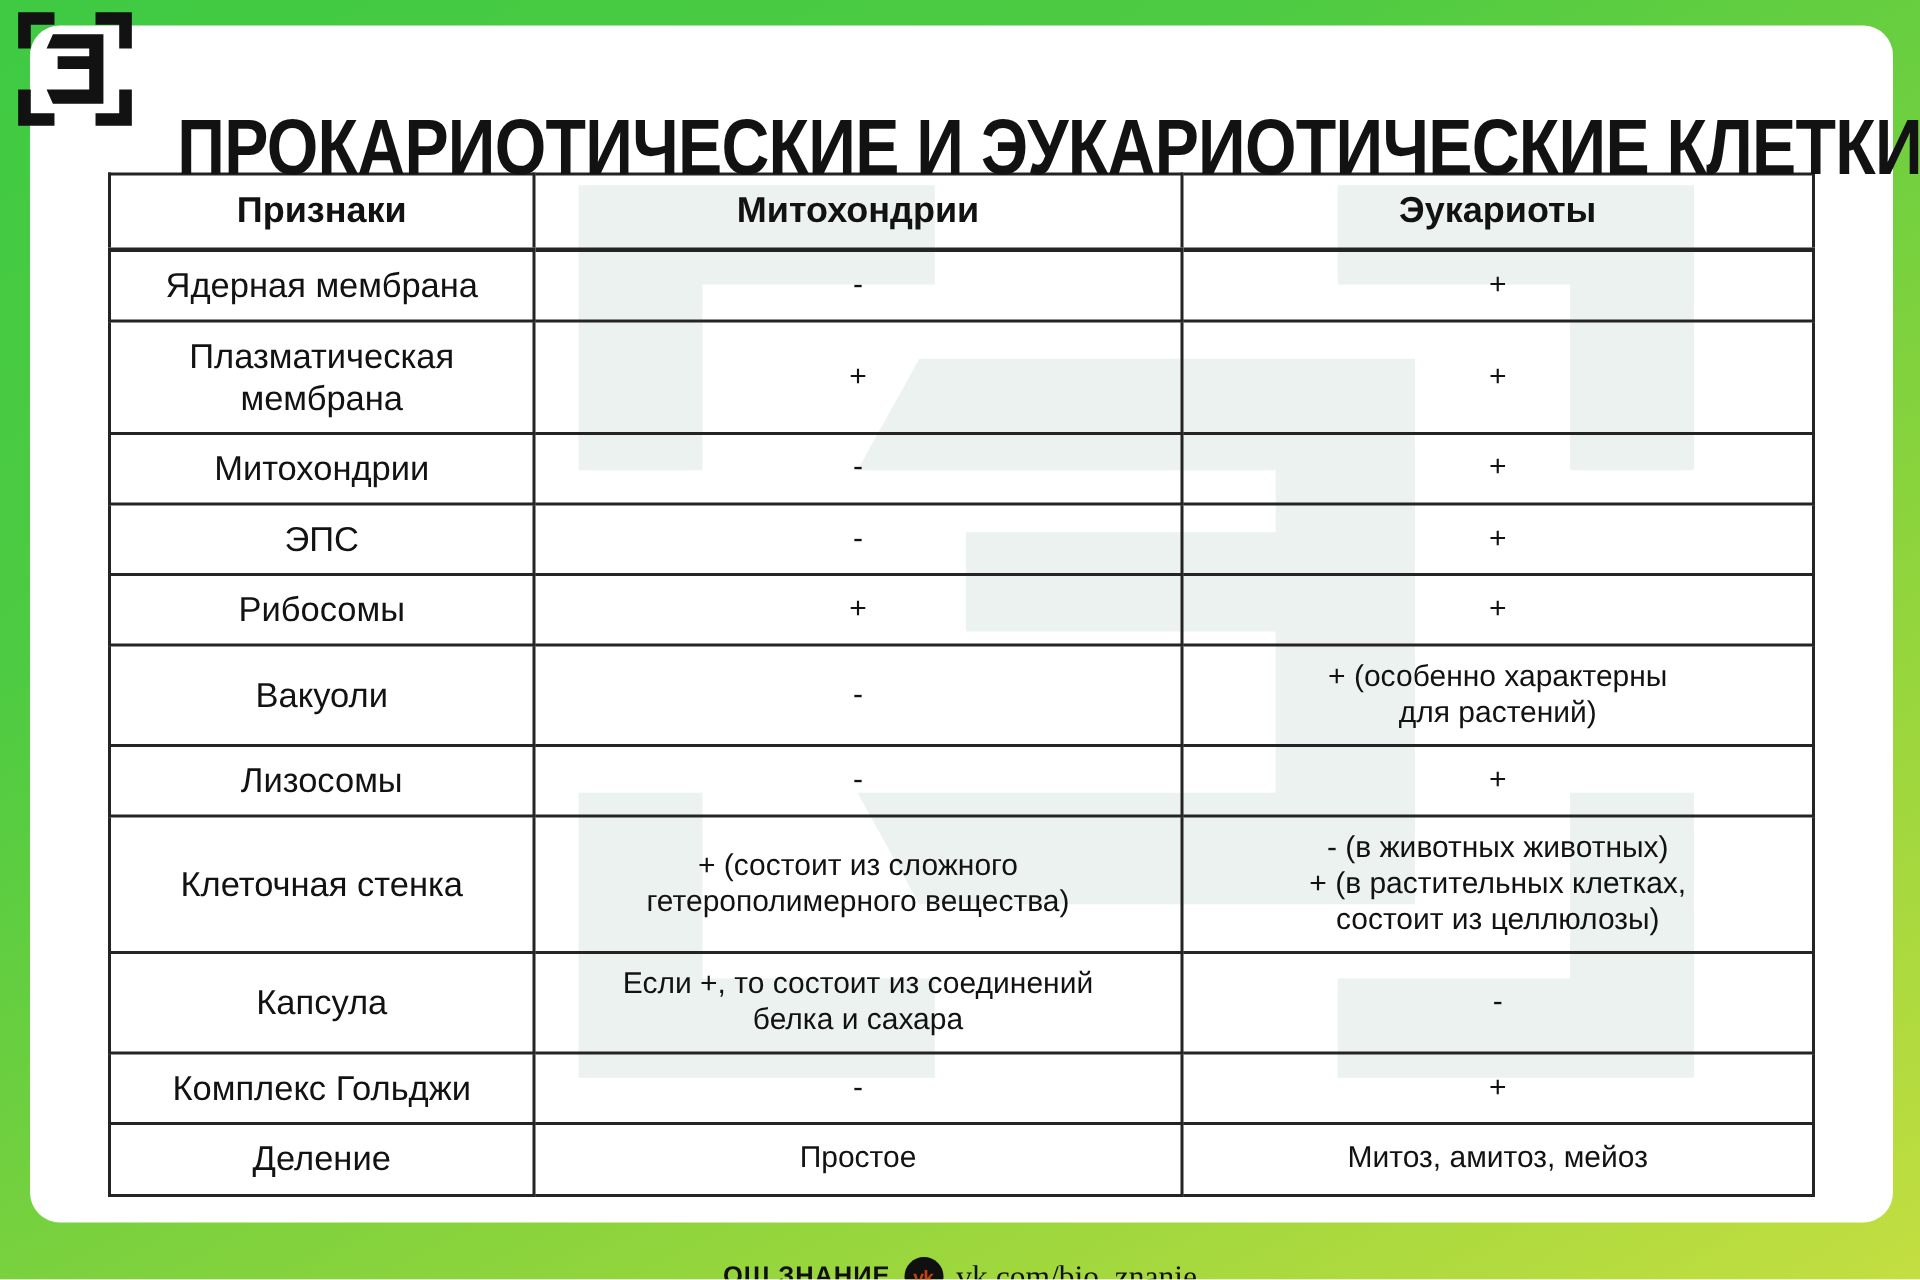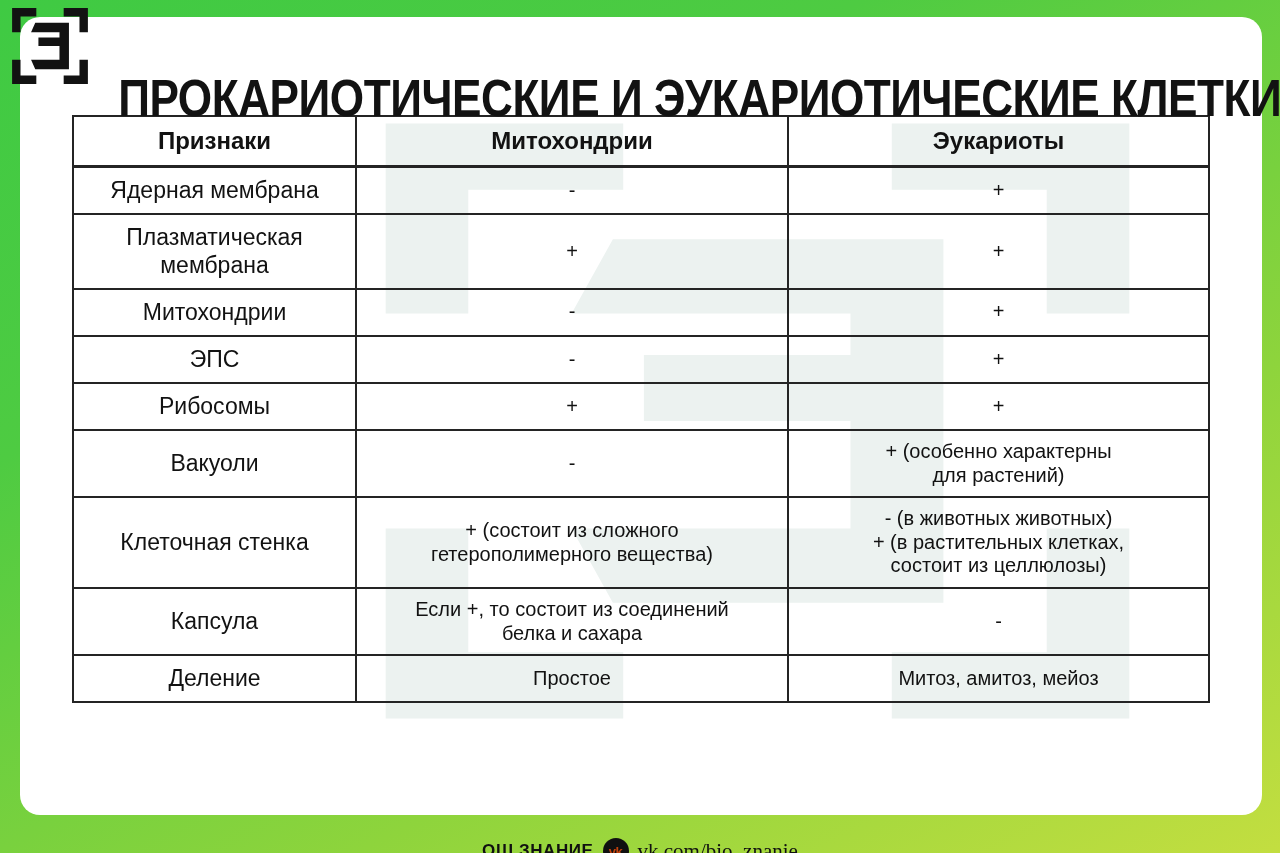--- a/index.html
+++ b/index.html
@@ -117,32 +117,42 @@
               <td class="val">+</td>
               <td class="val">+</td>
             </tr>
             <tr>
               <td class="feature">Вакуоли</td>
               <td class="val">-</td>
               <td class="val">+ (особенно характерны
 для растений)</td>
             </tr>
             <tr>
+              <td class="feature">Лизосомы</td>
+              <td class="val">-</td>
+              <td class="val">+</td>
+            </tr>
+            <tr>
               <td class="feature">Клеточная стенка</td>
               <td class="val">+ (состоит из сложного
 гетерополимерного вещества)</td>
               <td class="val">- (в животных животных)
 + (в растительных клетках,
 состоит из целлюлозы)</td>
             </tr>
             <tr>
               <td class="feature">Капсула</td>
               <td class="val">Если +, то состоит из соединений
 белка и сахара</td>
               <td class="val">-</td>
+            </tr>
+            <tr>
+              <td class="feature">Комплекс Гольджи</td>
+              <td class="val">-</td>
+              <td class="val">+</td>
             </tr>
             <tr>
               <td class="feature">Деление</td>
               <td class="val">Простое</td>
               <td class="val">Митоз, амитоз, мейоз</td>
             </tr>
           </tbody>
       </table>
     </div>
 

